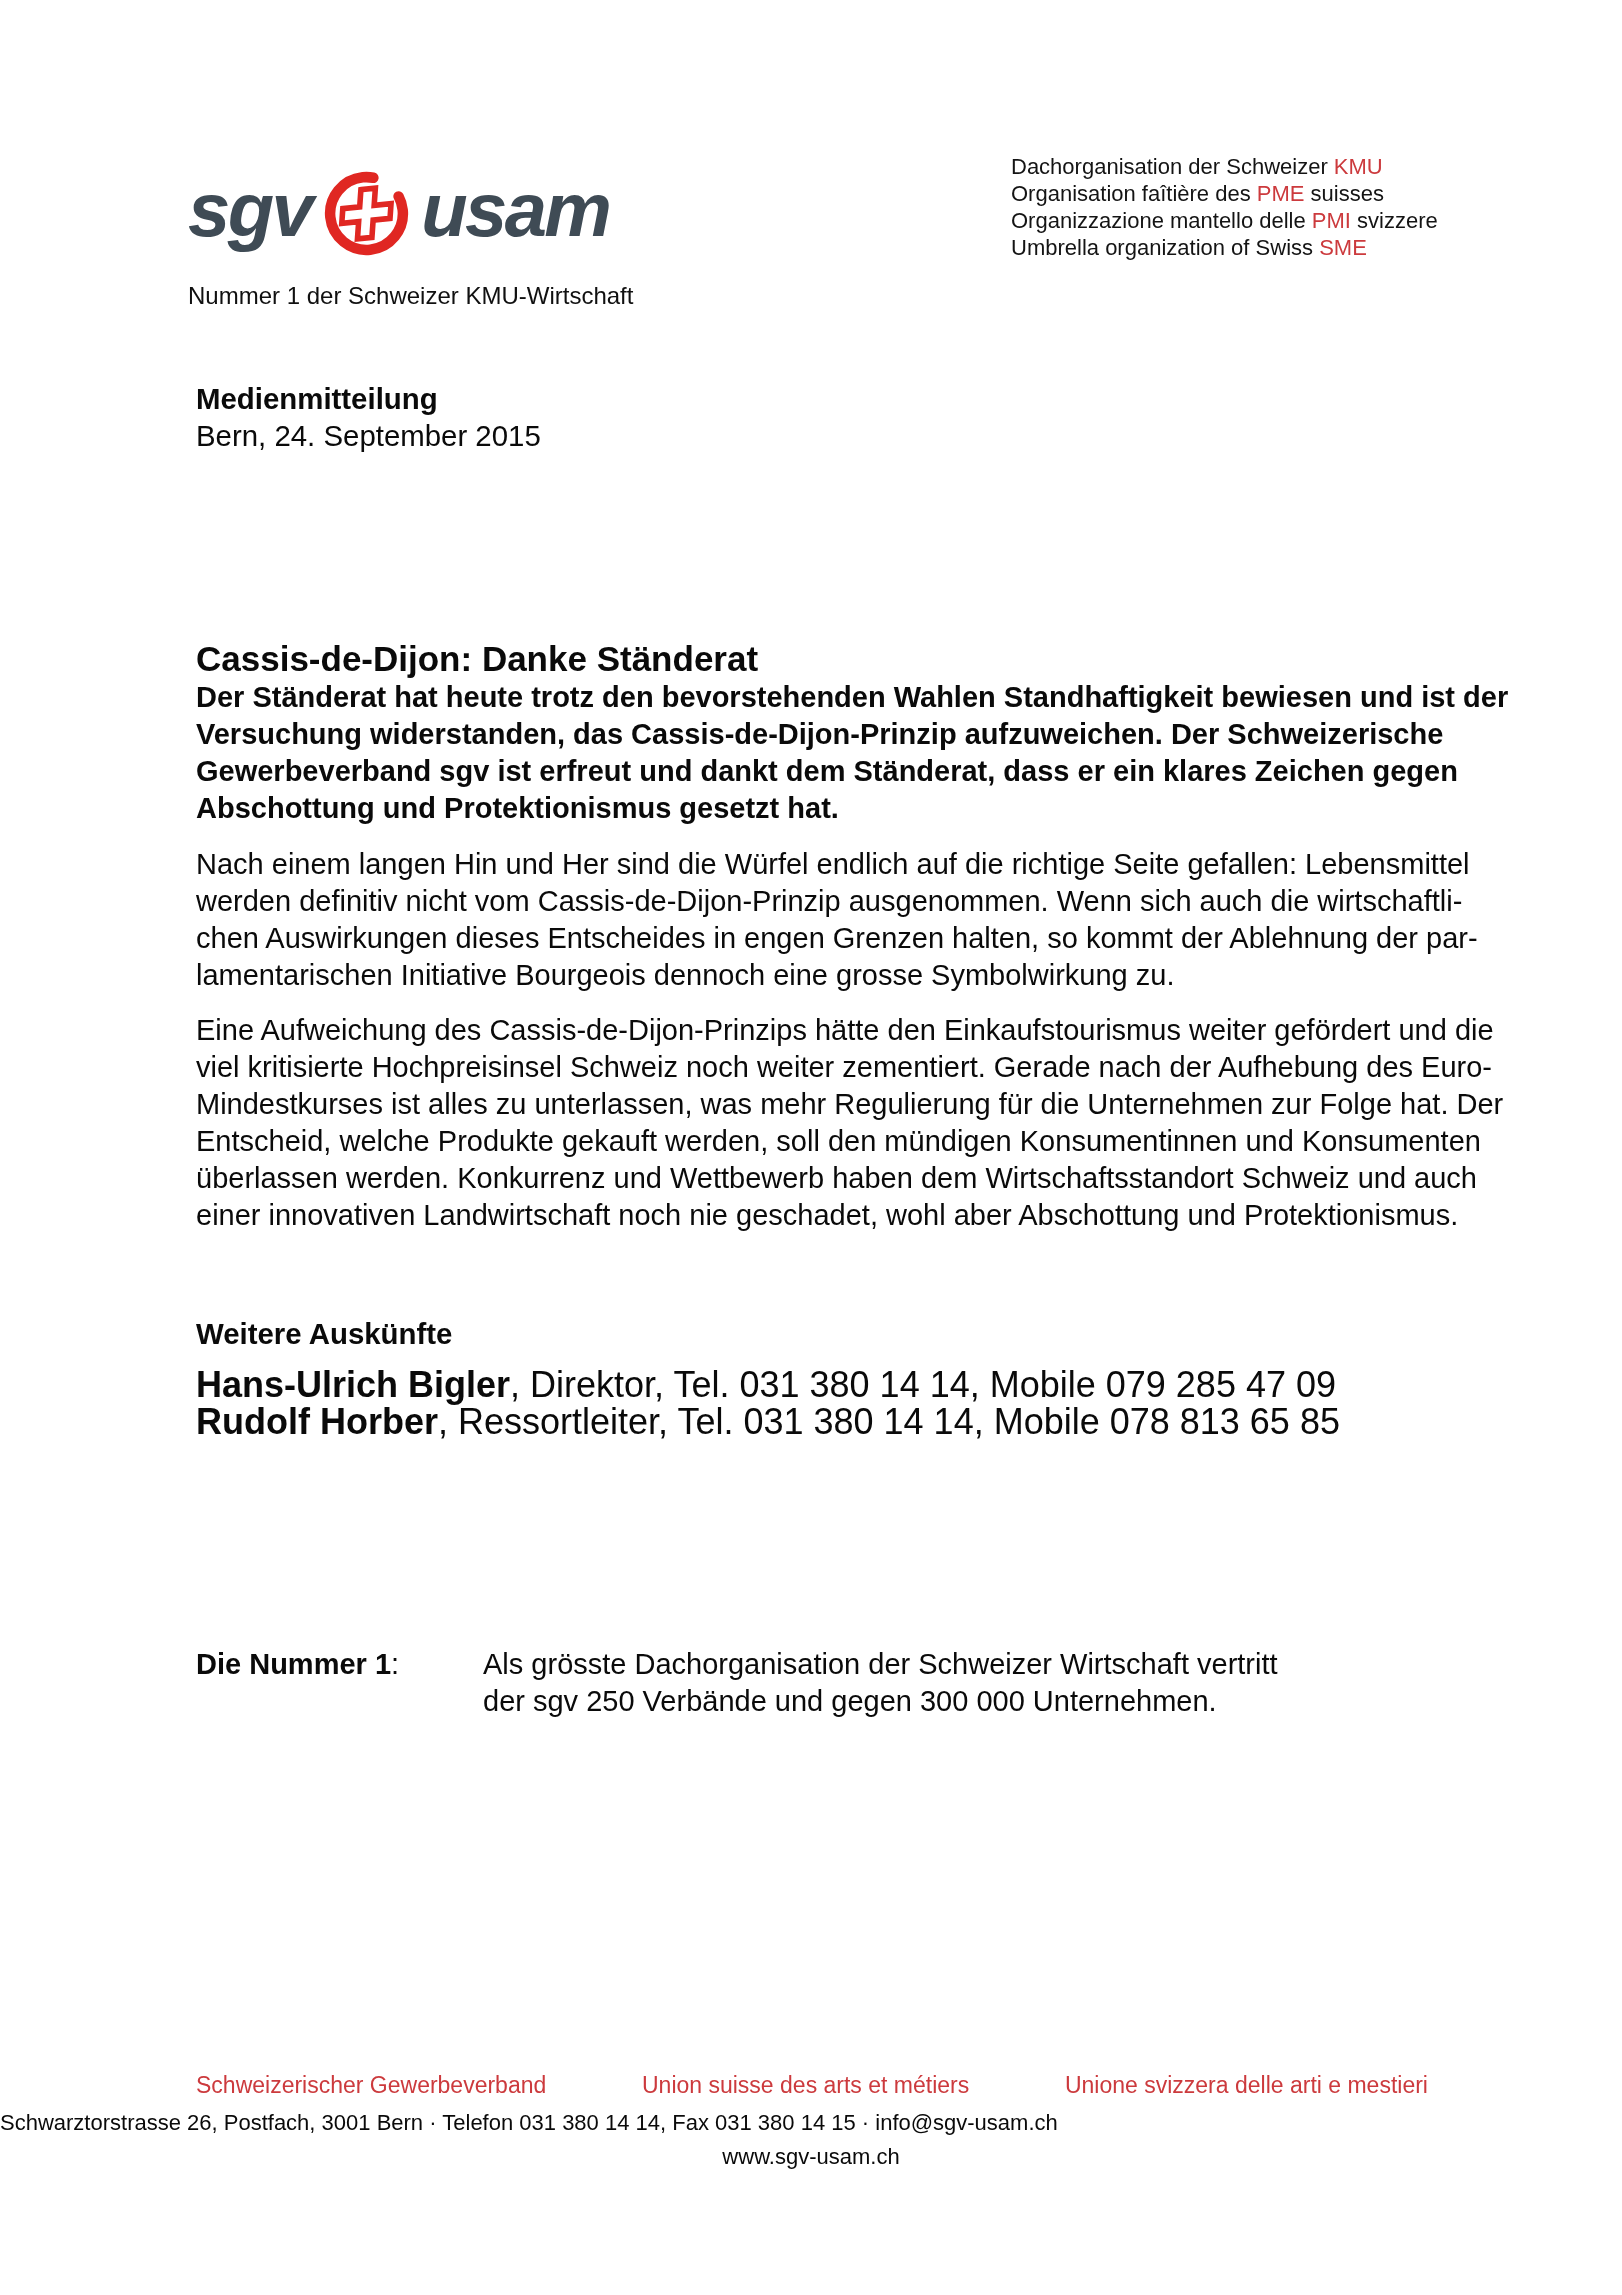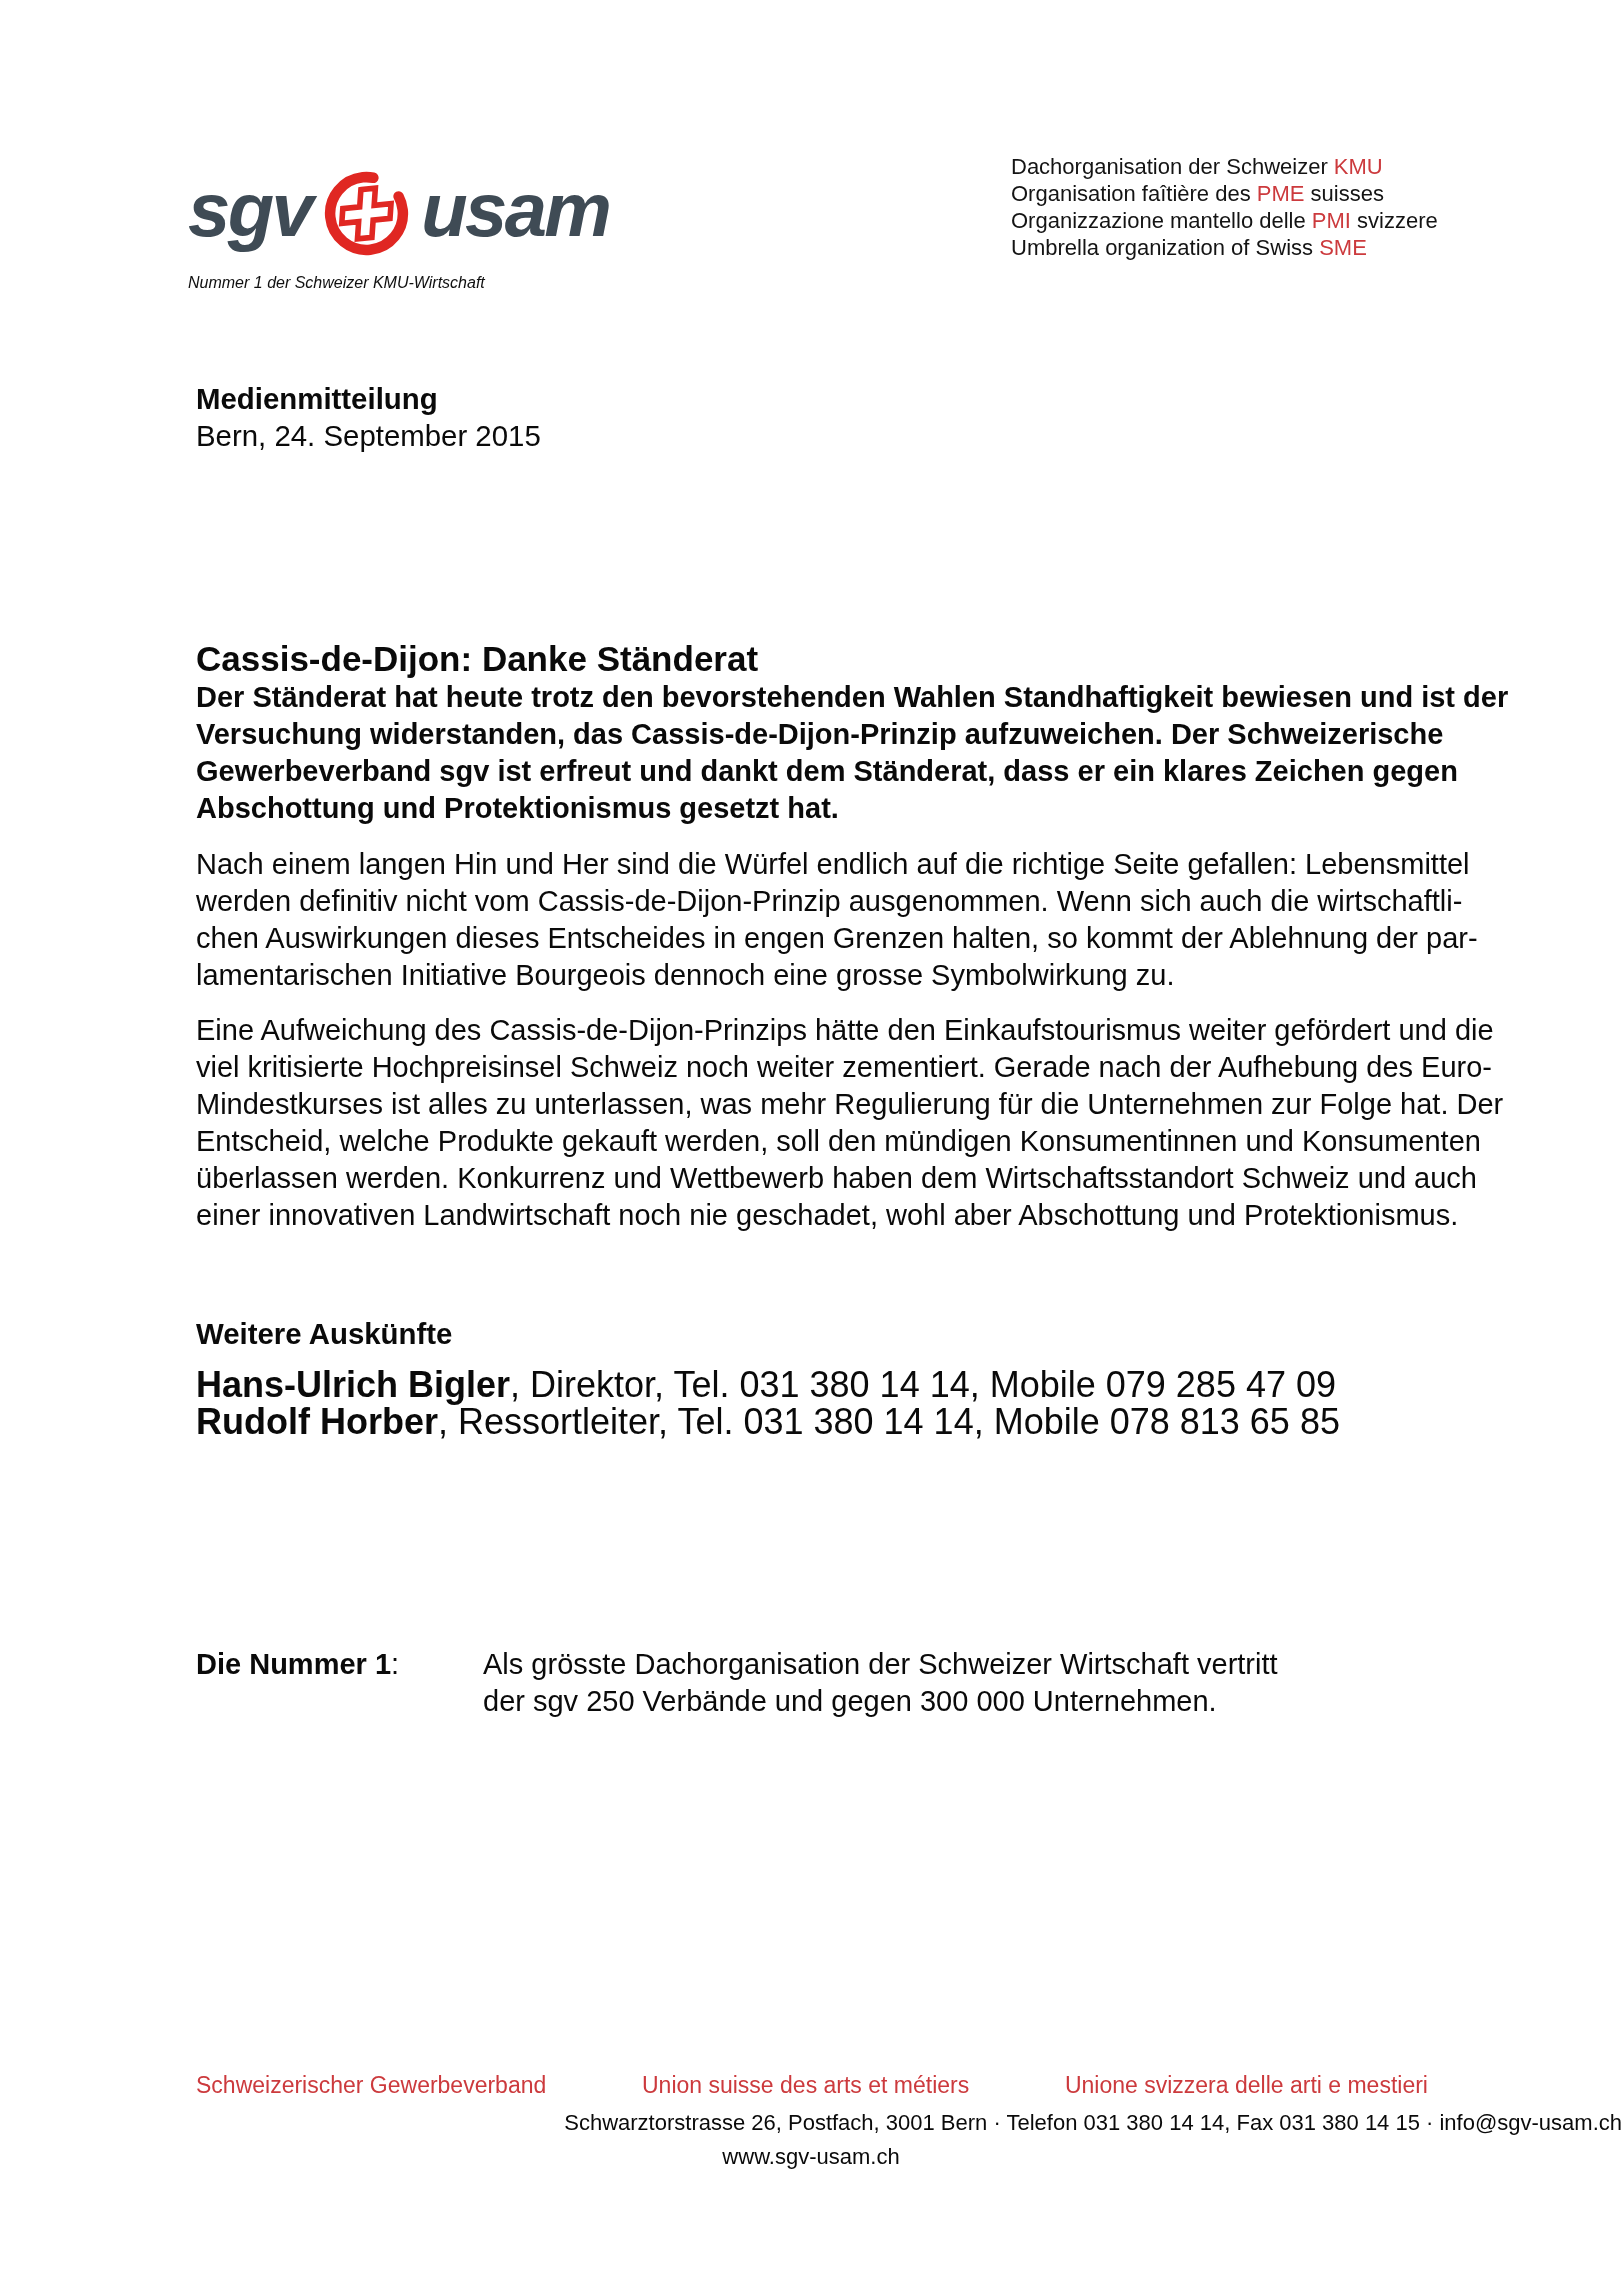--- a/index.html
+++ b/index.html
@@ -20,23 +20,22 @@
     font-size: 76px;
     font-style: italic;
     font-weight: bold;
     letter-spacing: -2.6px;
     color: #3f4b55;
     line-height: 1;
     padding-bottom: 6.5px;
   }
   .emblem { width: 97px; height: 103px; margin: 0 6.5px; }
   .tagline {
-    margin-top: 9px;
-    font-size: 16px;
-    font-style: italic;
+    margin-top: 17px;
+    font-size: 24px;
     color: #101010;
     white-space: nowrap;
   }
 
   
   .org-block { position: absolute; left: 1011px; top: 153px; font-size: 22px; line-height: 27px; color: #141414; }
   .org-line { white-space: nowrap; }
   .accent { color: #cc3a3d; }
 
   
@@ -65,21 +64,21 @@
   .n1-text { white-space: pre-line; margin-left: 32px; }
 
   
   .footer-orgs {
     position: absolute; left: 196px; top: 2072px; width: 1232px;
     display: flex; justify-content: space-between;
     font-size: 23px; color: #cc3a3d; text-align: right;
   }
   .footer-address {
     position: absolute; left: 0; top: 2110px; width: 1622px;
-    text-align: right; font-size: 22px; white-space: pre-line;
+    text-align: left; font-size: 22px; white-space: pre-line;
   }
   .footer-www {
     position: absolute; left: 0; top: 2144px; width: 1622px;
     text-align: center; font-size: 22px;
   }
 </style>
 </head>
 <body>
 
 <div class="page">

